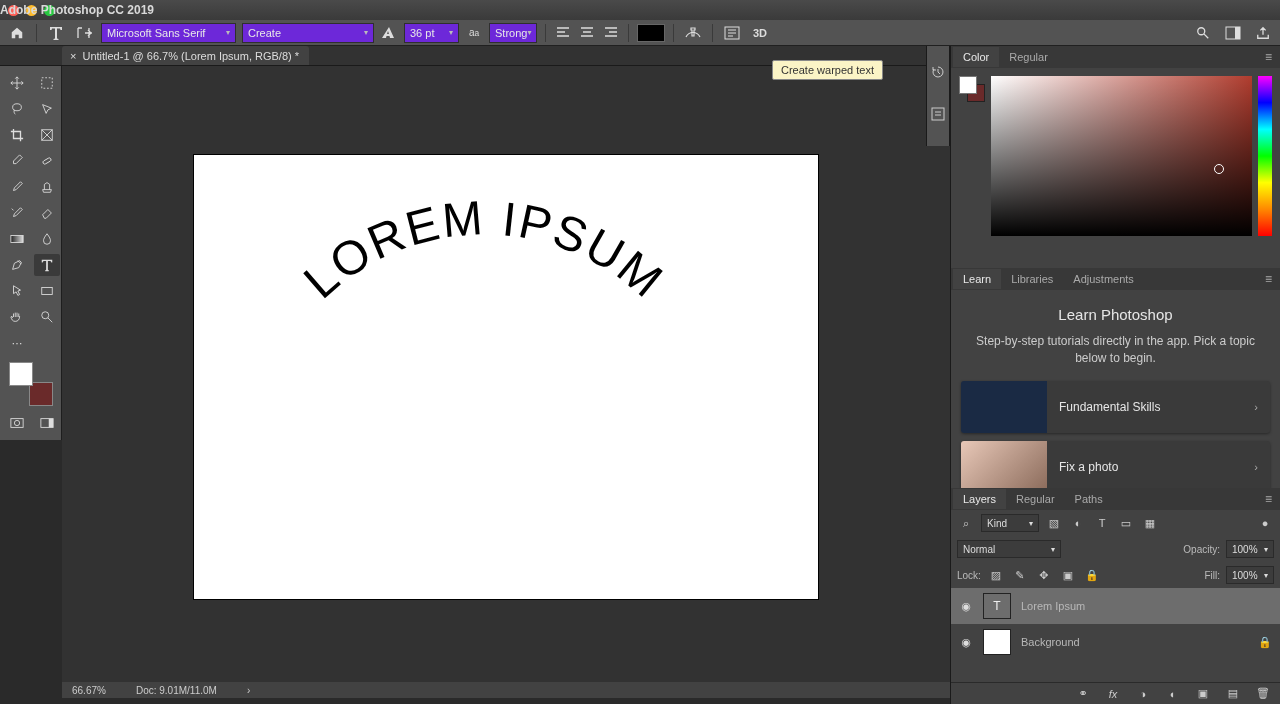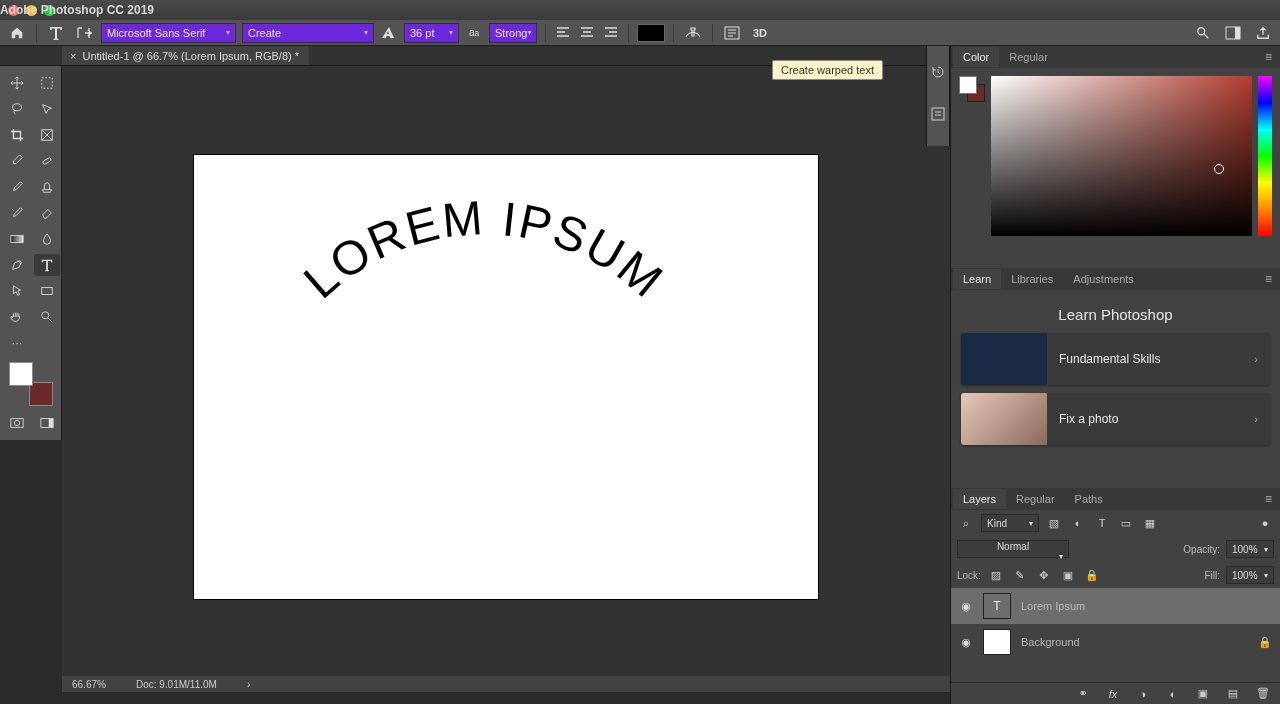--- a/index.html
+++ b/index.html
@@ -39,21 +39,21 @@
 
 
 .canvas-area { position: absolute; left: 62px; top: 66px; right: 330px; bottom: 16px; background: #323232; display:flex; align-items:center; justify-content:center; }
 .paper { width: 624px; height: 444px; background: #fff; box-shadow: 0 0 0 1px #000; }
 .arch-text { font-family: "Microsoft Sans Serif", Arial; font-size: 48px; fill: #000; letter-spacing: 2px; }
 
 
 .tooltip { position: absolute; top: 60px; left: 772px; background: #fbf4c6; color: #333; border: 1px solid #888; padding: 3px 8px; font-size: 11px; border-radius: 2px; z-index: 50; }
 
 
-.status { position: absolute; left: 62px; bottom: 12px; right: 330px; height: 16px; background: #424242; display: flex; align-items: center; padding: 0 10px; gap: 30px; font-size: 10px; color:#ccc; }
+.status { position: absolute; left: 62px; bottom: 6px; right: 330px; height: 16px; background: #424242; display: flex; align-items: center; padding: 0 10px; gap: 30px; font-size: 10px; color:#ccc; }
 
 
 .dock { position: absolute; right:0; top: 46px; width: 330px; bottom: 0; background: #424242; border-left: 1px solid #1a1a1a; display:flex; flex-direction:column; }
 .dock-strip { position:absolute; right:330px; top:46px; width:24px; height:100px; background:#535353; border-left:1px solid #1a1a1a; border-right:1px solid #1a1a1a; display:flex; flex-direction:column; align-items:center; padding-top:18px; gap:26px; }
 .panel-tabs { background: #383838; display: flex; align-items: center; height: 22px; padding: 0 2px; }
 .ptab { padding: 4px 10px; font-size: 11px; color: #aaa; }
 .ptab.active { background: #424242; color: #e8e8e8; }
 .ptab-menu { margin-left: auto; padding: 0 6px; color:#aaa; font-size: 12px; }
 
 
@@ -72,21 +72,21 @@
 .learn-card { background:#3a3a3a; border-radius:3px; display:flex; align-items:center; height:52px; margin-bottom:8px; box-shadow:0 1px 3px rgba(0,0,0,0.4); }
 .learn-card .thumb { width:86px; height:100%; background:#1a2a44; border-top-left-radius:3px; border-bottom-left-radius:3px; }
 .learn-card .thumb.ph { background: linear-gradient(135deg,#e8c8b8,#8a6a5a); }
 .learn-card .label { flex:1; padding:0 12px; color:#e6e6e6; font-size:12px; }
 .learn-card .chev { padding-right:12px; color:#aaa; }
 
 
 .layers-body { flex:1; background:#424242; display:flex; flex-direction:column; }
 .layers-row { display:flex; align-items:center; padding:4px 6px; gap:6px; }
 .mini-combo { background:#3c3c3c; border:1px solid #2a2a2a; height:18px; padding:0 5px; display:flex; align-items:center; font-size:10px; color:#ddd; }
-.mini-combo.kind{width:58px;} .mini-combo.blend{width:112px;flex-direction:column;} .mini-combo.val{width:48px;}
+.mini-combo.kind{width:58px;} .mini-combo.blend{width:104px;} .mini-combo.val{width:48px;}
 .layers-row .lbl { font-size:10px; color:#bbb; }
 .mini-ic { width:18px; height:16px; display:inline-flex; align-items:center; justify-content:center; color:#ccc; font-size:11px; }
 .layer-list { flex:1; background: #424242; }
 .layer { display:flex; align-items:center; height:36px; padding:0 8px; gap:10px; }
 .layer.selected { background:#6d6d6d; }
 .layer .vis { width:14px; text-align:center; color:#ddd; }
 .layer .thumb { width:28px; height:26px; background:#fff; border:1px solid #222; display:flex; align-items:center; justify-content:center; font-size:10px; color:#444; }
 .layer .thumb.txt { background:#6d6d6d; position:relative; }
 .layer .thumb.txt::before { content:"T"; position:absolute; font-size:12px; color:#eee; }
 .layer .lock { margin-left:auto; color:#ccc; font-size:11px; }
@@ -393,20 +393,21 @@
   </div>
 
   <div class="panel-tabs">
     <span class="ptab active">Learn</span>
     <span class="ptab">Libraries</span>
     <span class="ptab">Adjustments</span>
     <span class="ptab-menu">≡</span>
   </div>
   <div class="learn-body">
     <h3>Learn Photoshop</h3>
+    <p>Step-by-step tutorials directly in the app. Pick a topic below to begin.</p>
     <div class="learn-card">
       <div class="thumb"></div>
       <div class="label">Fundamental Skills</div>
       <div class="chev">›</div>
     </div>
     <div class="learn-card">
       <div class="thumb ph"></div>
       <div class="label">Fix a photo</div>
       <div class="chev">›</div>
     </div>

